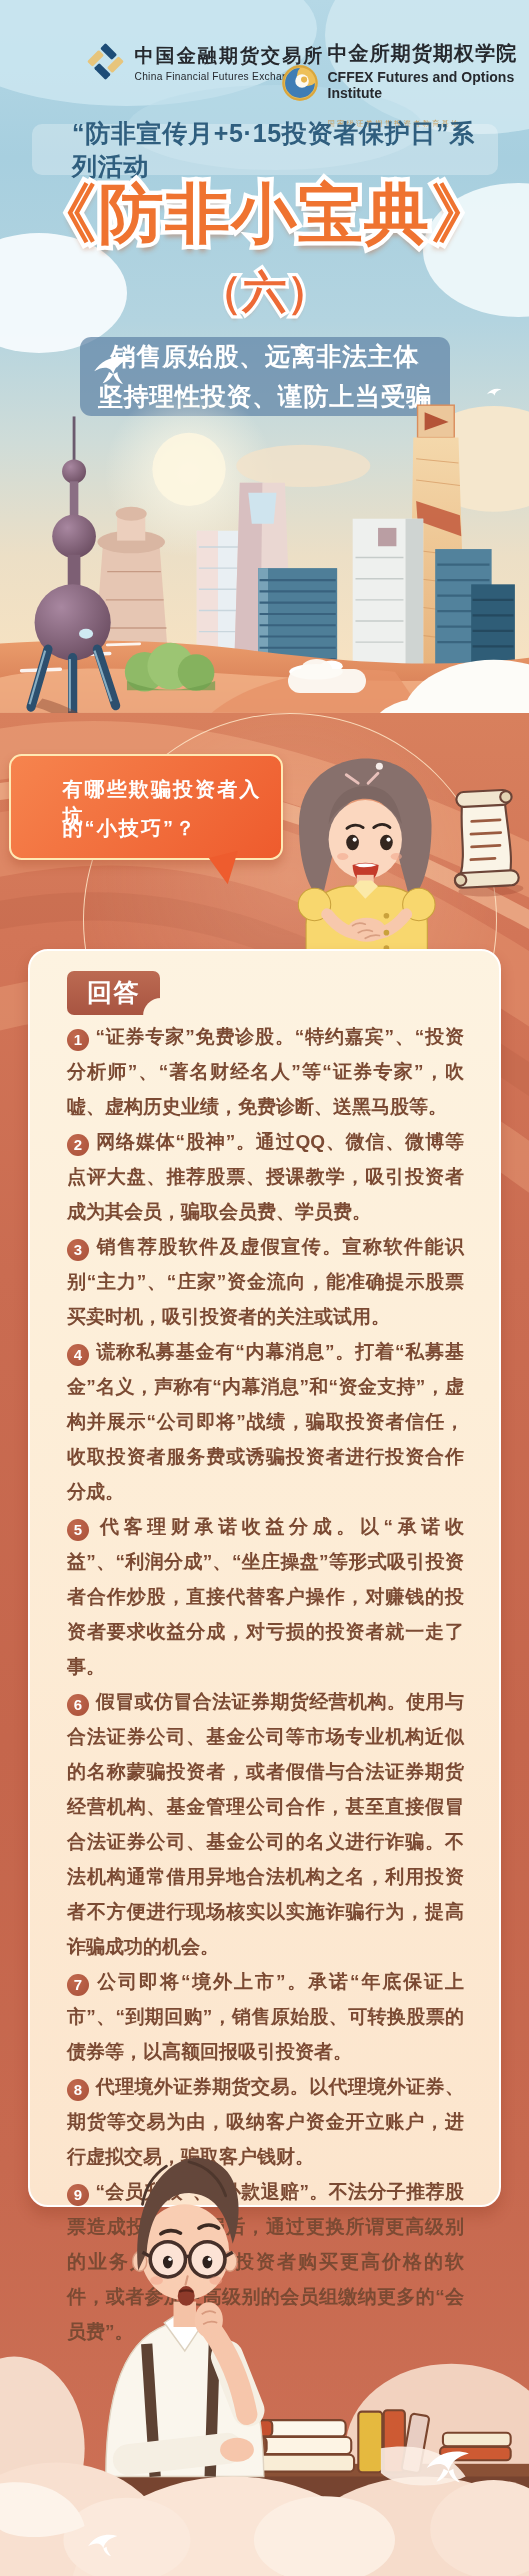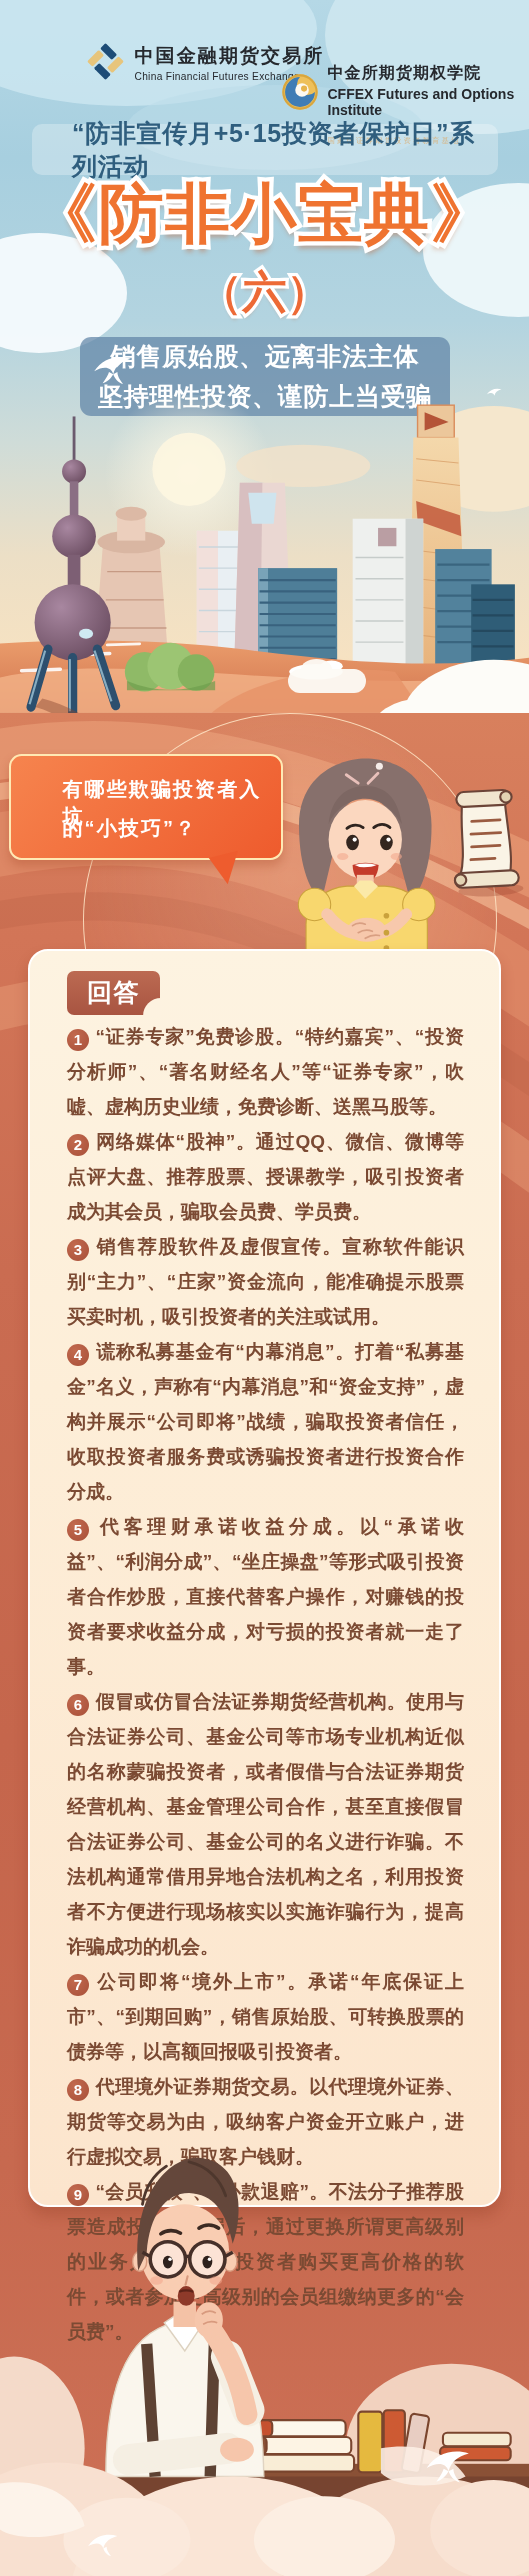--- a/index.html
+++ b/index.html
@@ -19,21 +19,21 @@
 
   
   .logos{left:0;top:37px;width:529px;height:85px;}
   .logo{display:flex;align-items:center;gap:8.5px;position:absolute;}
   .logo-cn{font-weight:bold;color:#26292e;letter-spacing:2.1px;}
   .logo-en{color:#26292e;}
   .l1{left:85px;top:4.2px;}
   .l1 .logo-cn{font-size:19px;}
   .l1 .logo-en{font-size:10.2px;letter-spacing:0.3px;margin-top:2.1px;}
   .l2{left:281px;top:2.8px;}
-  .l2 .logo-cn{font-size:16px;letter-spacing:1.1px;margin-top:23px;}
+  .l2 .logo-cn{font-size:20px;letter-spacing:1.1px;}
   .l2 .logo-en{font-size:14px;font-weight:bold;margin-top:2.1px;}
   .l2 .logo-sub{font-size:7.4px;color:#c89a57;letter-spacing:2.1px;margin-top:18px;}
 
   
   .series{left:32px;top:124px;width:466px;height:51px;background:rgba(255,255,255,.28);
           border-radius:10px;display:flex;align-items:center;justify-content:center;}
   .series span{font-size:25px;font-weight:bold;color:#2f5e7e;letter-spacing:0.7px;padding-left:40px;}
 
   
   .title-wrap{left:0;top:181px;width:529px;text-align:center;}

